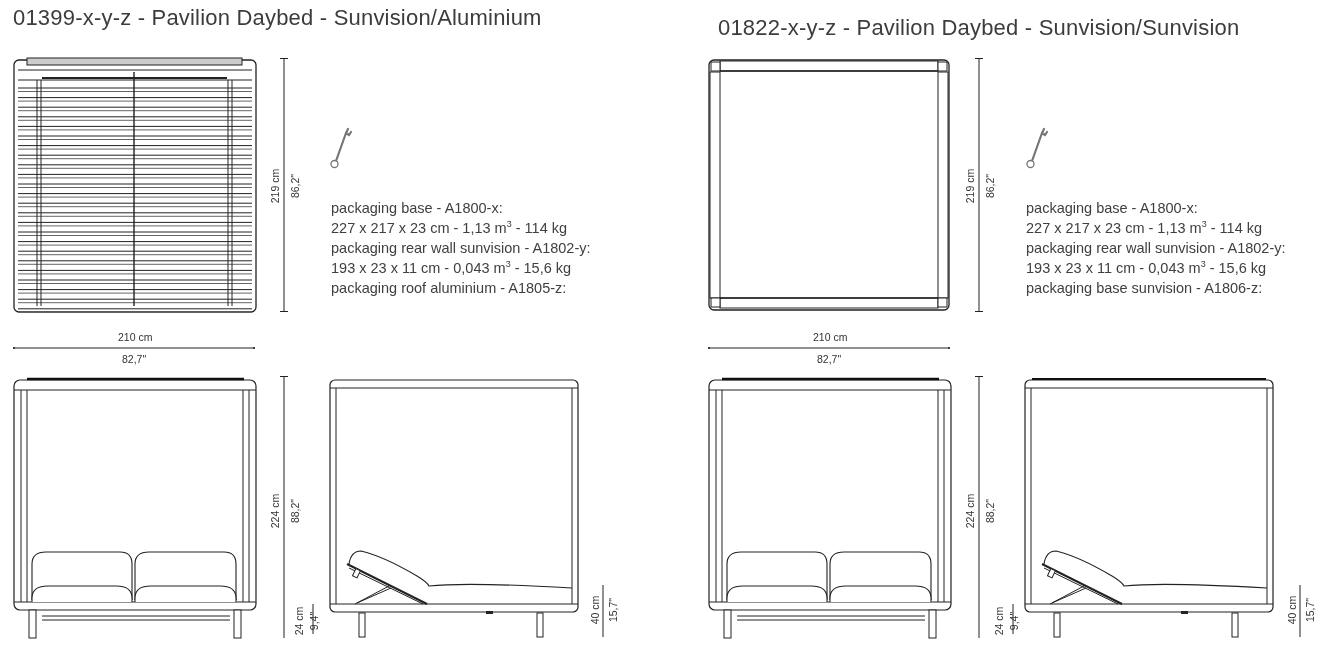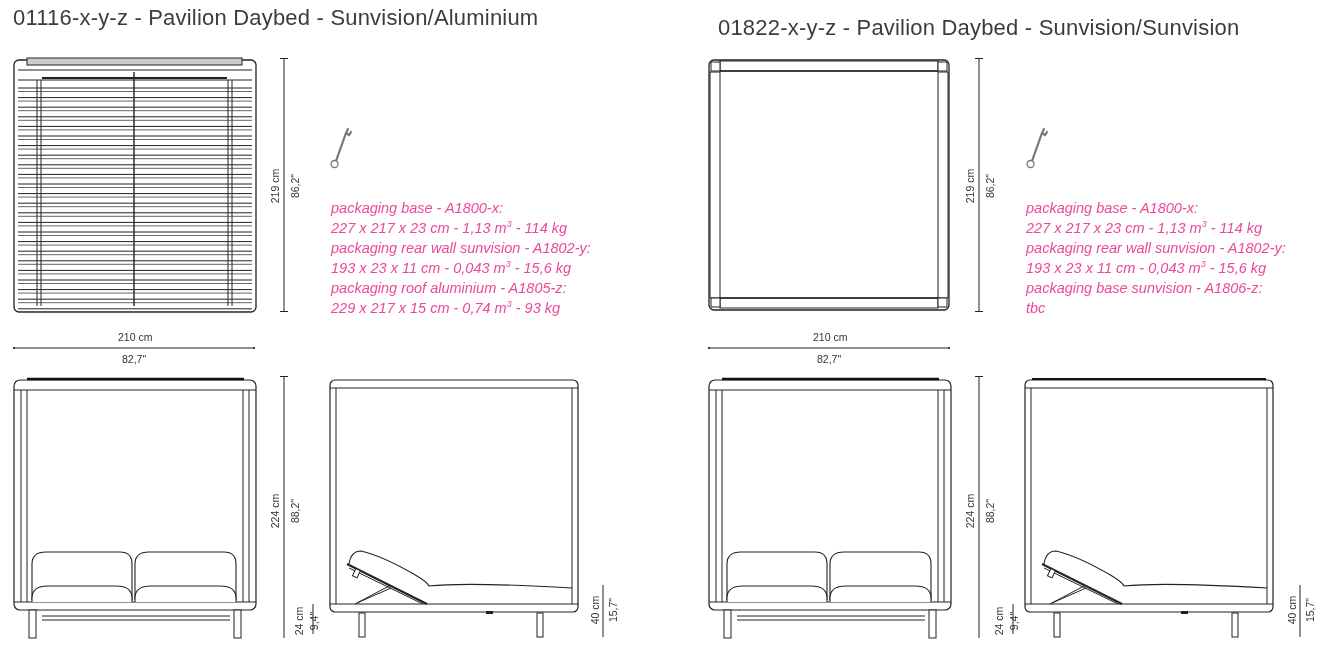--- a/index.html
+++ b/index.html
@@ -1,28 +1,28 @@
 <!DOCTYPE html>
 <html><head>
 <meta charset="utf-8">
 <style>
   html, body { margin:0; padding:0; background:#ffffff; }
   body { width:1322px; height:650px; position:relative; overflow:hidden; font-family:"Liberation Sans", sans-serif; color:#3a3a3a; }
   .title { position:absolute; top:5px; font-size:22px; color:#3c3c3c; letter-spacing:0.2px; white-space:nowrap; font-weight:normal; }
-  .pkg { position:absolute; font-size:14.5px; line-height:20px; color:#ec4899; white-space:nowrap;font-style:italic; }
+  .pkg { position:absolute; font-size:14.5px; line-height:20px; color:#404040; white-space:nowrap; }
   .pkg sup { font-size:9px; vertical-align:6px; line-height:0; }
   .dim { position:absolute; font-size:10.5px; color:#333; white-space:nowrap;text-align:center; }
   .vtext { position:absolute; font-size:10.5px; color:#333; white-space:nowrap; transform:rotate(-90deg); transform-origin:center center; }
   svg { position:absolute; overflow:visible; }
 </style>
 </head>
 <body>
 
 <div>
-  <h1 class="title" style="left:13px;margin:0;">01116-x-y-z - Pavilion Daybed - Sunvision/Aluminium</h1>
+  <h1 class="title" style="left:13px;margin:0;">01399-x-y-z - Pavilion Daybed - Sunvision/Aluminium</h1>
 
   <svg style="left:12px;top:58px;" width="250" height="258" viewBox="0 0 250 258">
     <rect x="2" y="2" width="242" height="252" rx="5" fill="none" stroke="#222" stroke-width="1.3"></rect>
     <rect x="15" y="0" width="215" height="7" fill="#ccc" stroke="#222" stroke-width="1"></rect>
     <line x1="6" y1="12" x2="240" y2="12" stroke="#222" stroke-width="1"></line>
     <line x1="6" y1="22" x2="240" y2="22" stroke="#222" stroke-width="1"></line>
     <line x1="30" y1="20" x2="215" y2="20" stroke="#222" stroke-width="2"></line>
     <g id="slats1" stroke="#222" stroke-width="1">
 
     <line x1="6" x2="240" y1="30" y2="30"></line>
@@ -91,21 +91,20 @@
   <svg style="left:328px;top:127px;" width="26" height="42" viewBox="0 0 26 42">
     <path d="M20 2 L18 6 L21 8 L23 5 M18 6 L8 34" stroke="#777" stroke-width="2.2" fill="none" stroke-linecap="round"></path>
     <circle cx="6.5" cy="37" r="3.5" fill="#fff" stroke="#777" stroke-width="1.3"></circle>
   </svg>
   <div class="pkg" style="left:331px;top:198px;">
     <div>packaging base - A1800-x:</div>
     <div><span>227 x 217 x 23 cm - 1,13 m</span><sup>3</sup><span> - 114 kg</span></div>
     <div>packaging rear wall sunvision - A1802-y:</div>
     <div><span>193 x 23 x 11 cm - 0,043 m</span><sup>3</sup><span> - 15,6 kg</span></div>
     <div>packaging roof aluminium - A1805-z:</div>
-    <div><span>229 x 217 x 15 cm - 0,74 m</span><sup>3</sup><span> - 93 kg</span></div>
   </div>
 
   <span class="dim" style="left:118px;top:331px;">210 cm</span>
   <svg style="left:13px;top:345px;" width="242" height="6">
     <line x1="0" y1="3" x2="242" y2="3" stroke="#222" stroke-width="1"></line>
     <circle cx="1" cy="3" r="1" fill="#222"></circle>
       <circle cx="241" cy="3" r="1" fill="#222"></circle>
   </svg>
   <span class="dim" style="left:122px;top:353px;">82,7"</span>
 
@@ -192,21 +191,20 @@
   <svg style="left:1024px;top:127px;" width="26" height="42" viewBox="0 0 26 42">
     <path d="M20 2 L18 6 L21 8 L23 5 M18 6 L8 34" stroke="#777" stroke-width="2.2" fill="none" stroke-linecap="round"></path>
     <circle cx="6.5" cy="37" r="3.5" fill="#fff" stroke="#777" stroke-width="1.3"></circle>
   </svg>
   <div class="pkg" style="left:1026px;top:198px;">
     <div>packaging base - A1800-x:</div>
     <div><span>227 x 217 x 23 cm - 1,13 m</span><sup>3</sup><span> - 114 kg</span></div>
     <div>packaging rear wall sunvision - A1802-y:</div>
     <div><span>193 x 23 x 11 cm - 0,043 m</span><sup>3</sup><span> - 15,6 kg</span></div>
     <div>packaging base sunvision - A1806-z:</div>
-    <div><span>tbc</span><sup></sup><span></span></div>
   </div>
 
   <span class="dim" style="left:813px;top:331px;">210 cm</span>
   <svg style="left:708px;top:345px;" width="242" height="6">
     <line x1="0" y1="3" x2="242" y2="3" stroke="#222" stroke-width="1"></line>
     <circle cx="1" cy="3" r="1" fill="#222"></circle>
       <circle cx="241" cy="3" r="1" fill="#222"></circle>
   </svg>
   <span class="dim" style="left:817px;top:353px;">82,7"</span>
 

